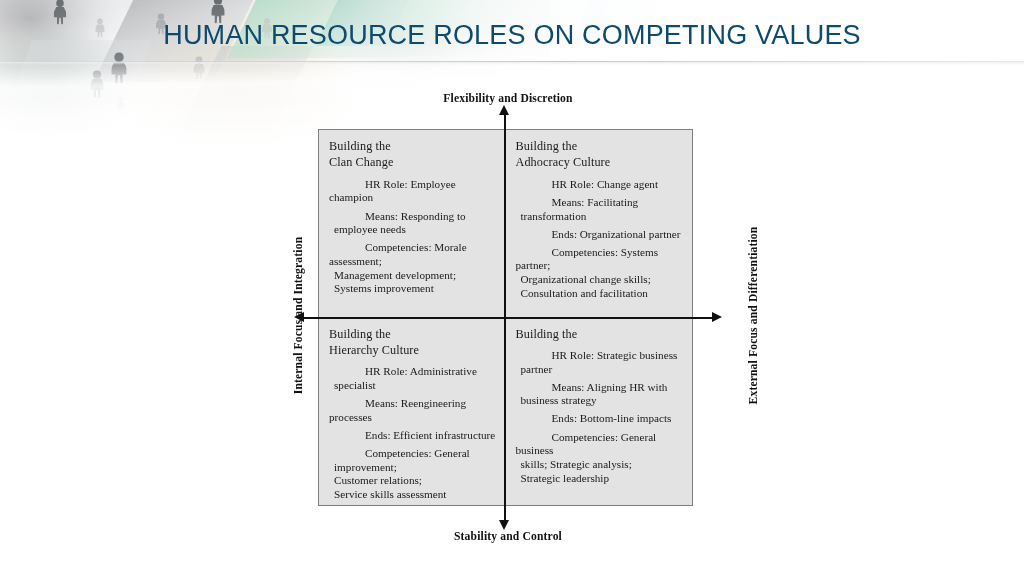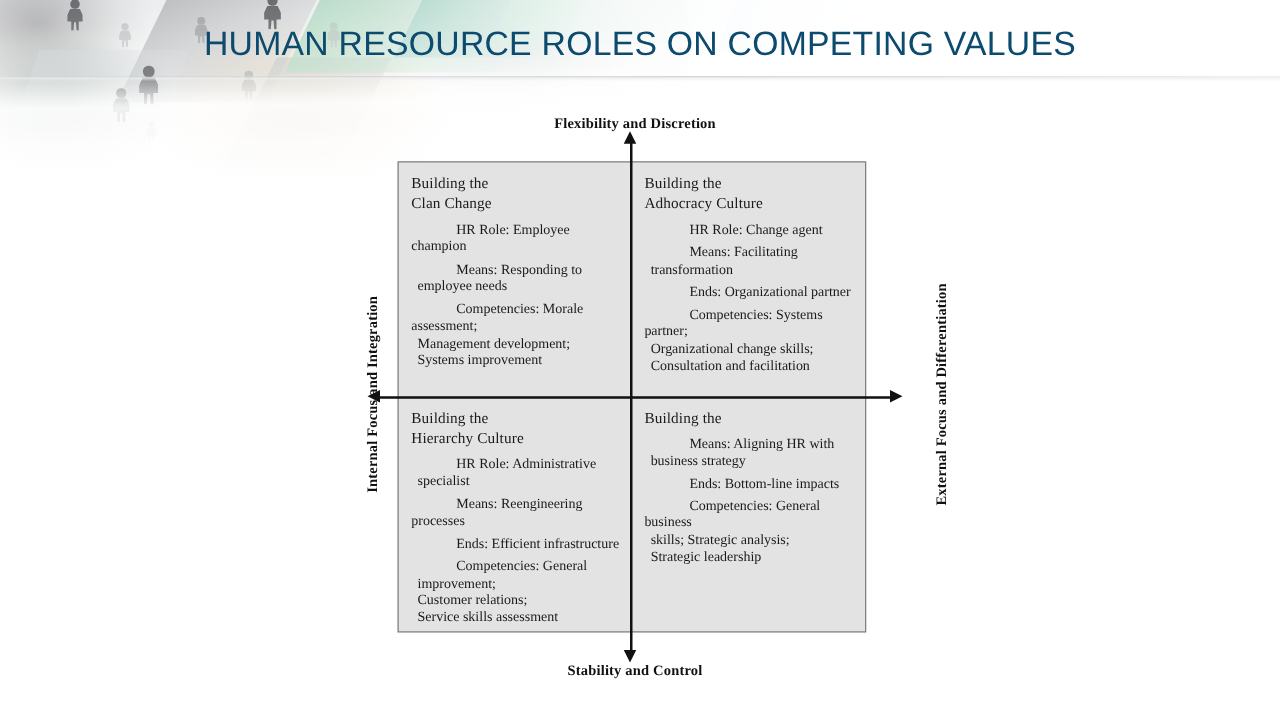--- a/index.html
+++ b/index.html
@@ -379,20 +379,21 @@
           </div>
           <div class="quad-line"><span class="lbl">HR Role:</span><span> Administrative</span><span class="cont">specialist</span></div>
           <div class="quad-line"><span class="lbl">Means:</span><span> Reengineering processes</span></div>
           <div class="quad-line"><span class="lbl">Ends:</span><span> Efficient infrastructure</span></div>
           <div class="quad-line"><span class="lbl">Competencies:</span><span> General</span><span class="cont">improvement;</span><span class="cont">Customer relations;</span><span class="cont">Service skills assessment</span></div>
         </div>
         <div class="quad">
           <div class="quad-title">
             <div>Building the</div>
           </div>
+          <div class="quad-line"><span class="lbl">HR Role:</span><span> Strategic business</span><span class="cont">partner</span></div>
           <div class="quad-line"><span class="lbl">Means:</span><span> Aligning HR with</span><span class="cont">business strategy</span></div>
           <div class="quad-line"><span class="lbl">Ends:</span><span> Bottom-line impacts</span></div>
           <div class="quad-line"><span class="lbl">Competencies:</span><span> General business</span><span class="cont">skills; Strategic analysis;</span><span class="cont">Strategic leadership</span></div>
         </div>
       </div>
 
     <div class="axis-v"></div>
     <div class="axis-h"></div>
     <div class="arrow arrow-up"></div>
     <div class="arrow arrow-down"></div>

